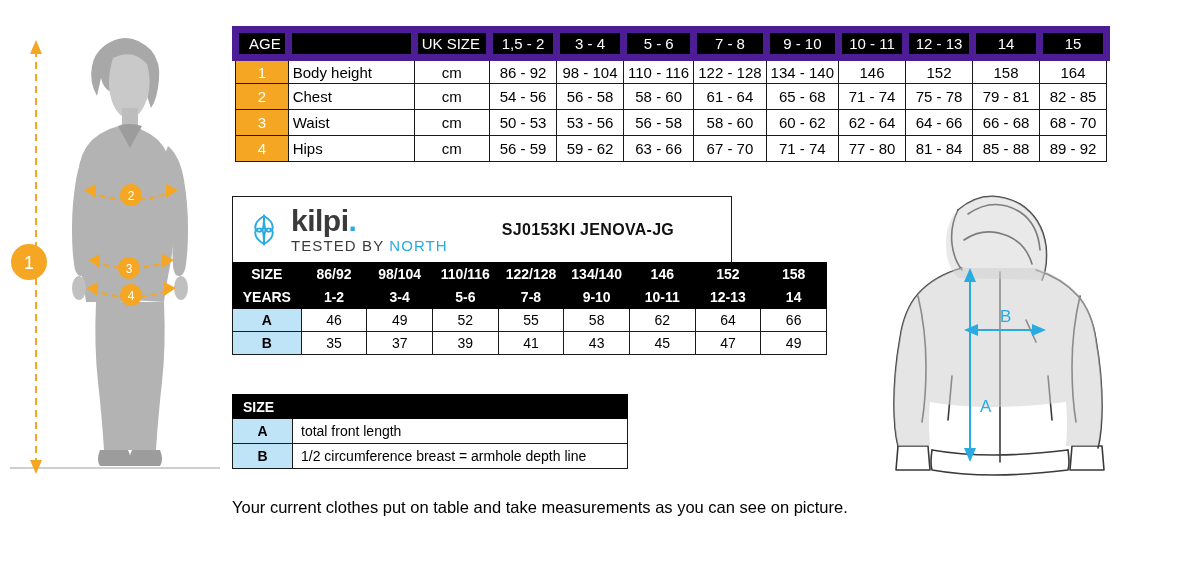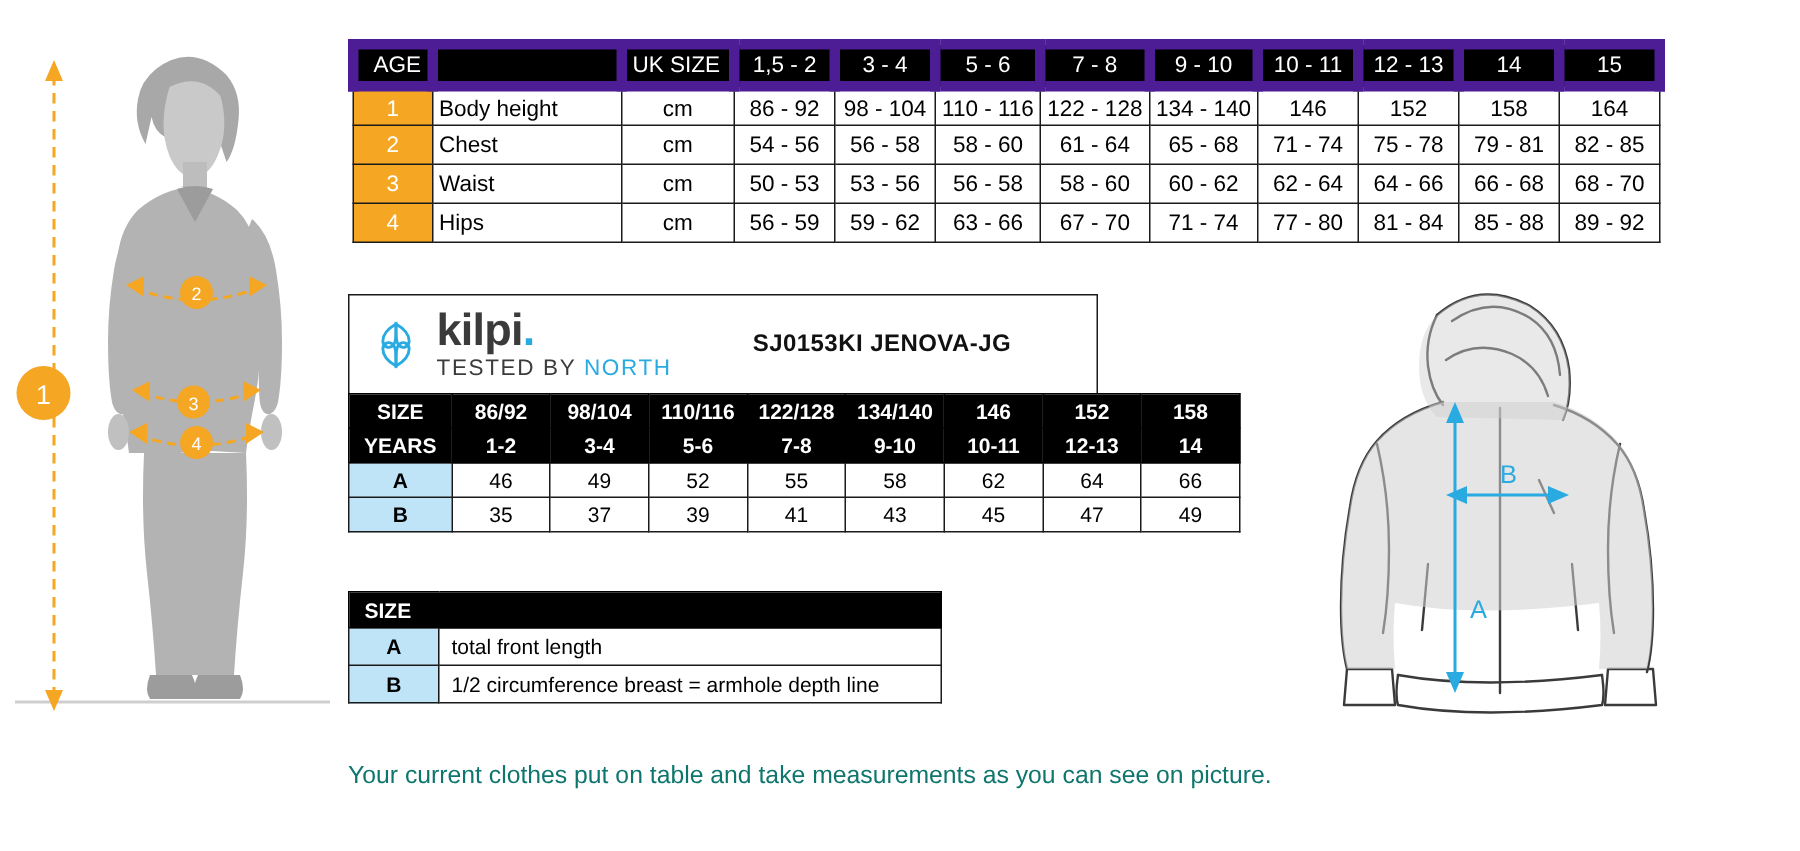--- a/index.html
+++ b/index.html
@@ -78,21 +78,21 @@
   .legend th {
     background: #000; color: #fff; text-align: left; padding: 3px 10px; height: 24px;
     font-size: 14px; border: 1px solid #000;
   }
   .legend td { border: 1px solid #1a1a1a; height: 25px; padding: 2px 8px; }
   .legend td.key { background: #BFE4F7; text-align: center; width: 60px; font-weight: bold; }
 
   
   .note {
     position: absolute; left: 232px; top: 494px; width: 800px;
-    color: #0f766e; font-size: 16.5px; line-height: 1.65; margin-top: 10px;
+    color: #000000; font-size: 16.5px; line-height: 1.65;
   }
 
   
   .jacket-panel { position: absolute; left: 840px; top: 180px; width: 330px; height: 320px; }
   .jacket-panel svg { display: block; }
 </style>
 </head>
 <body>
 
 <div class="page">

